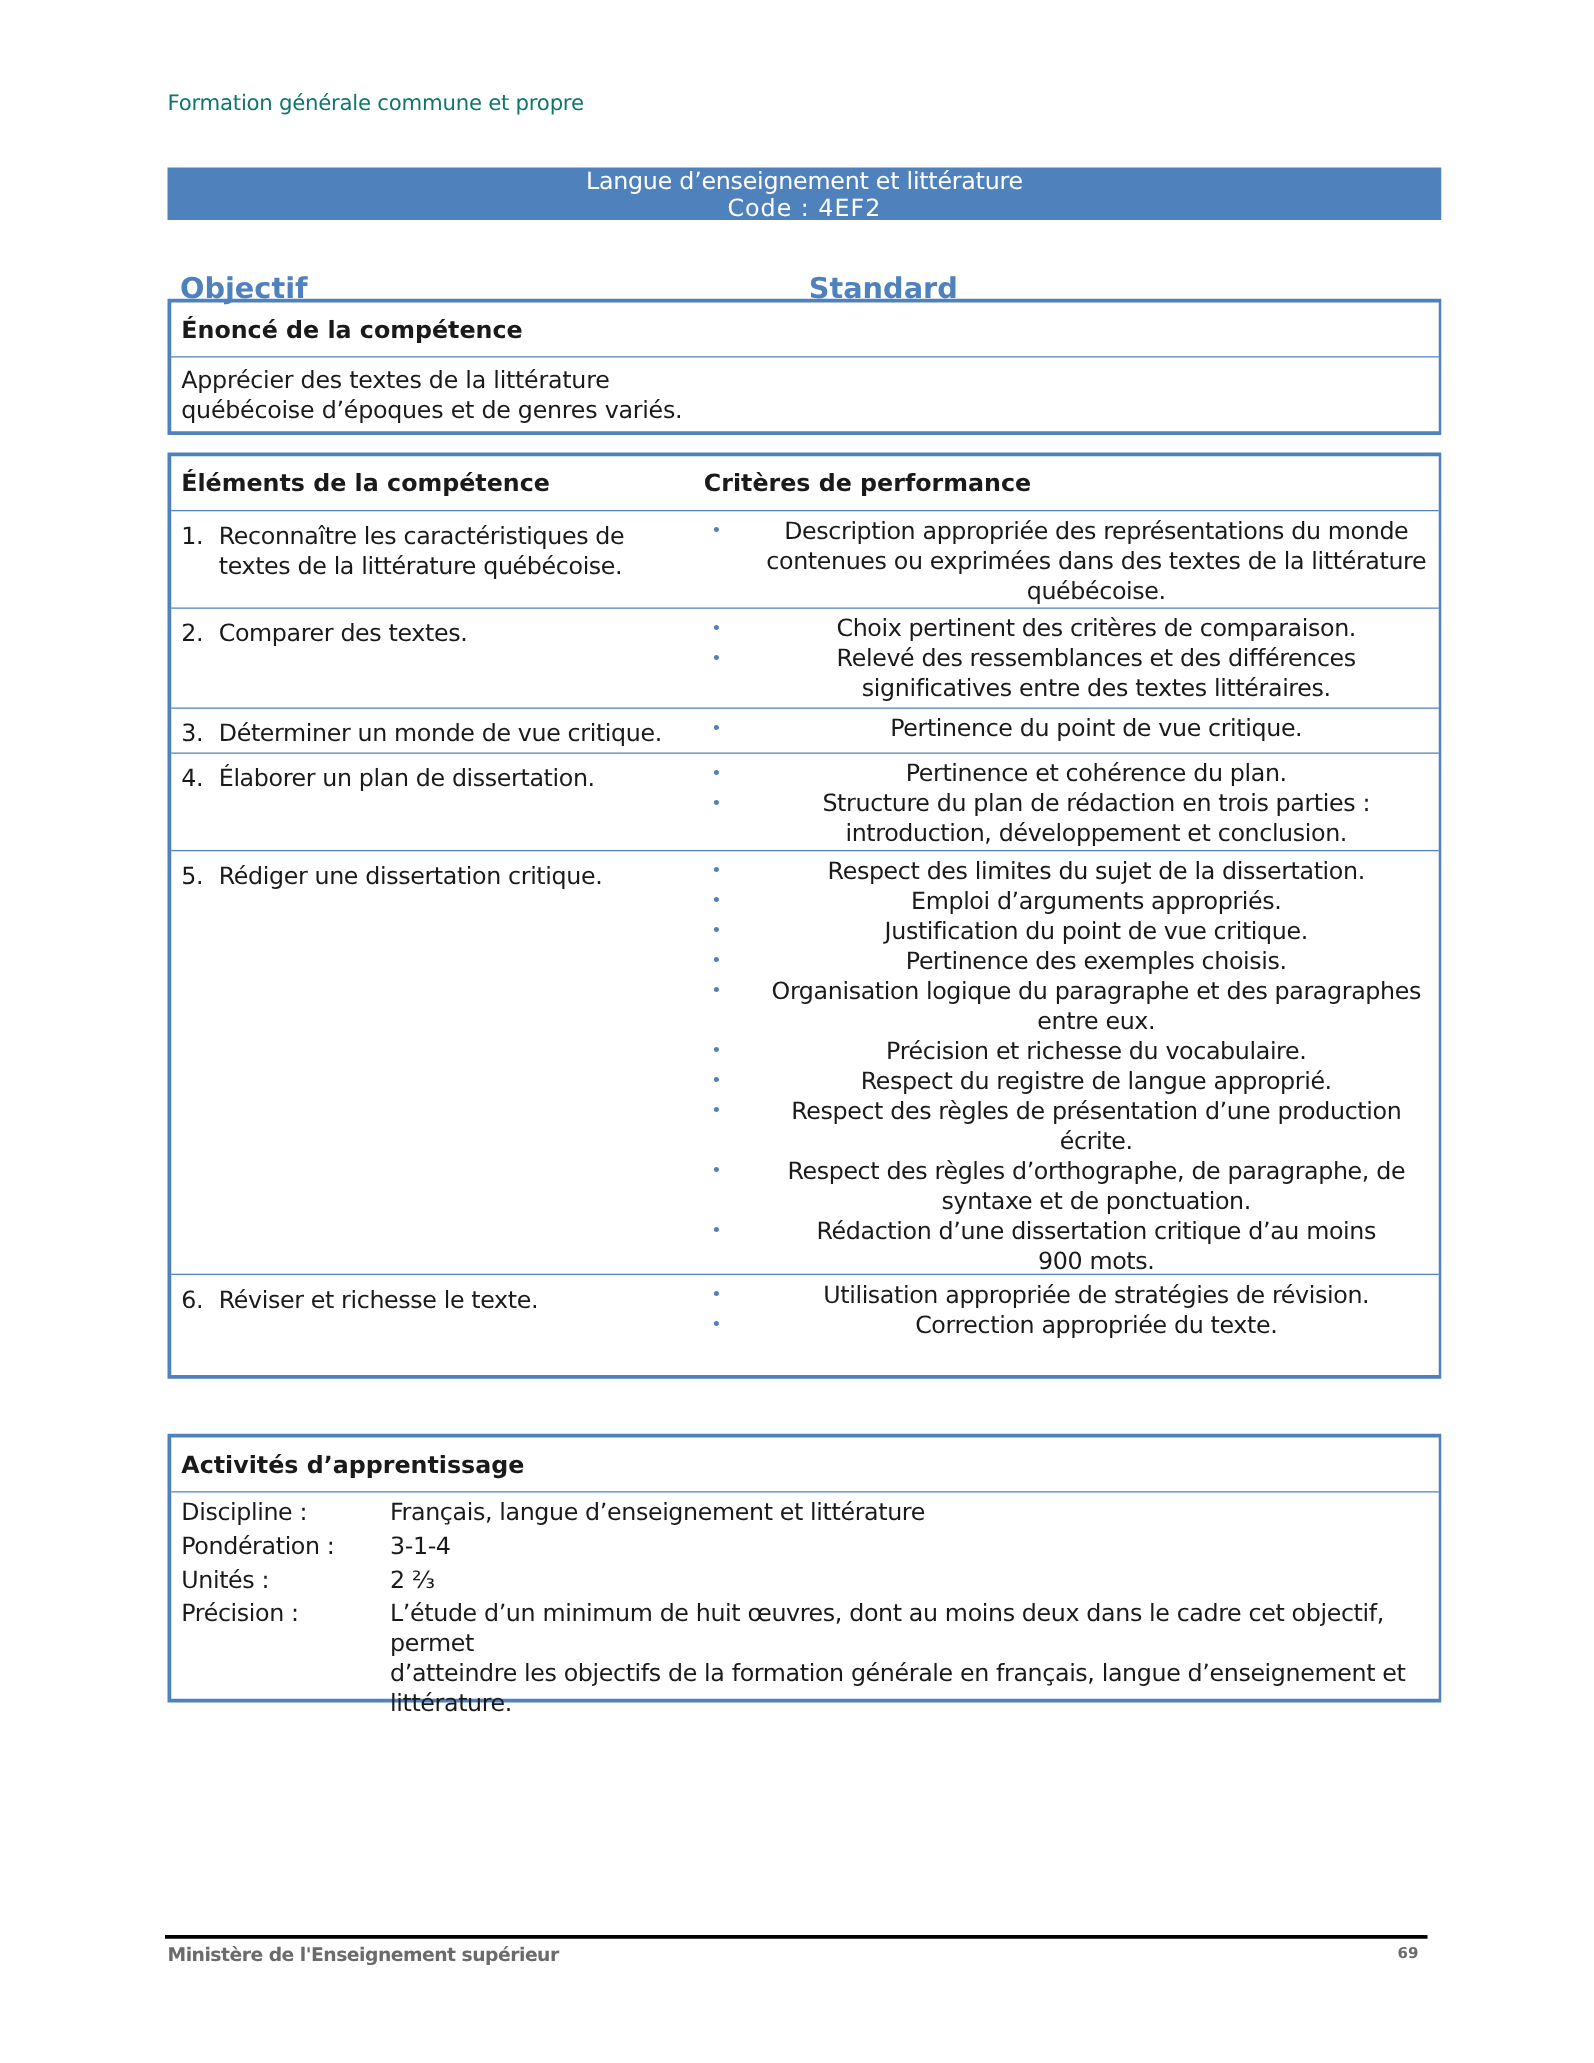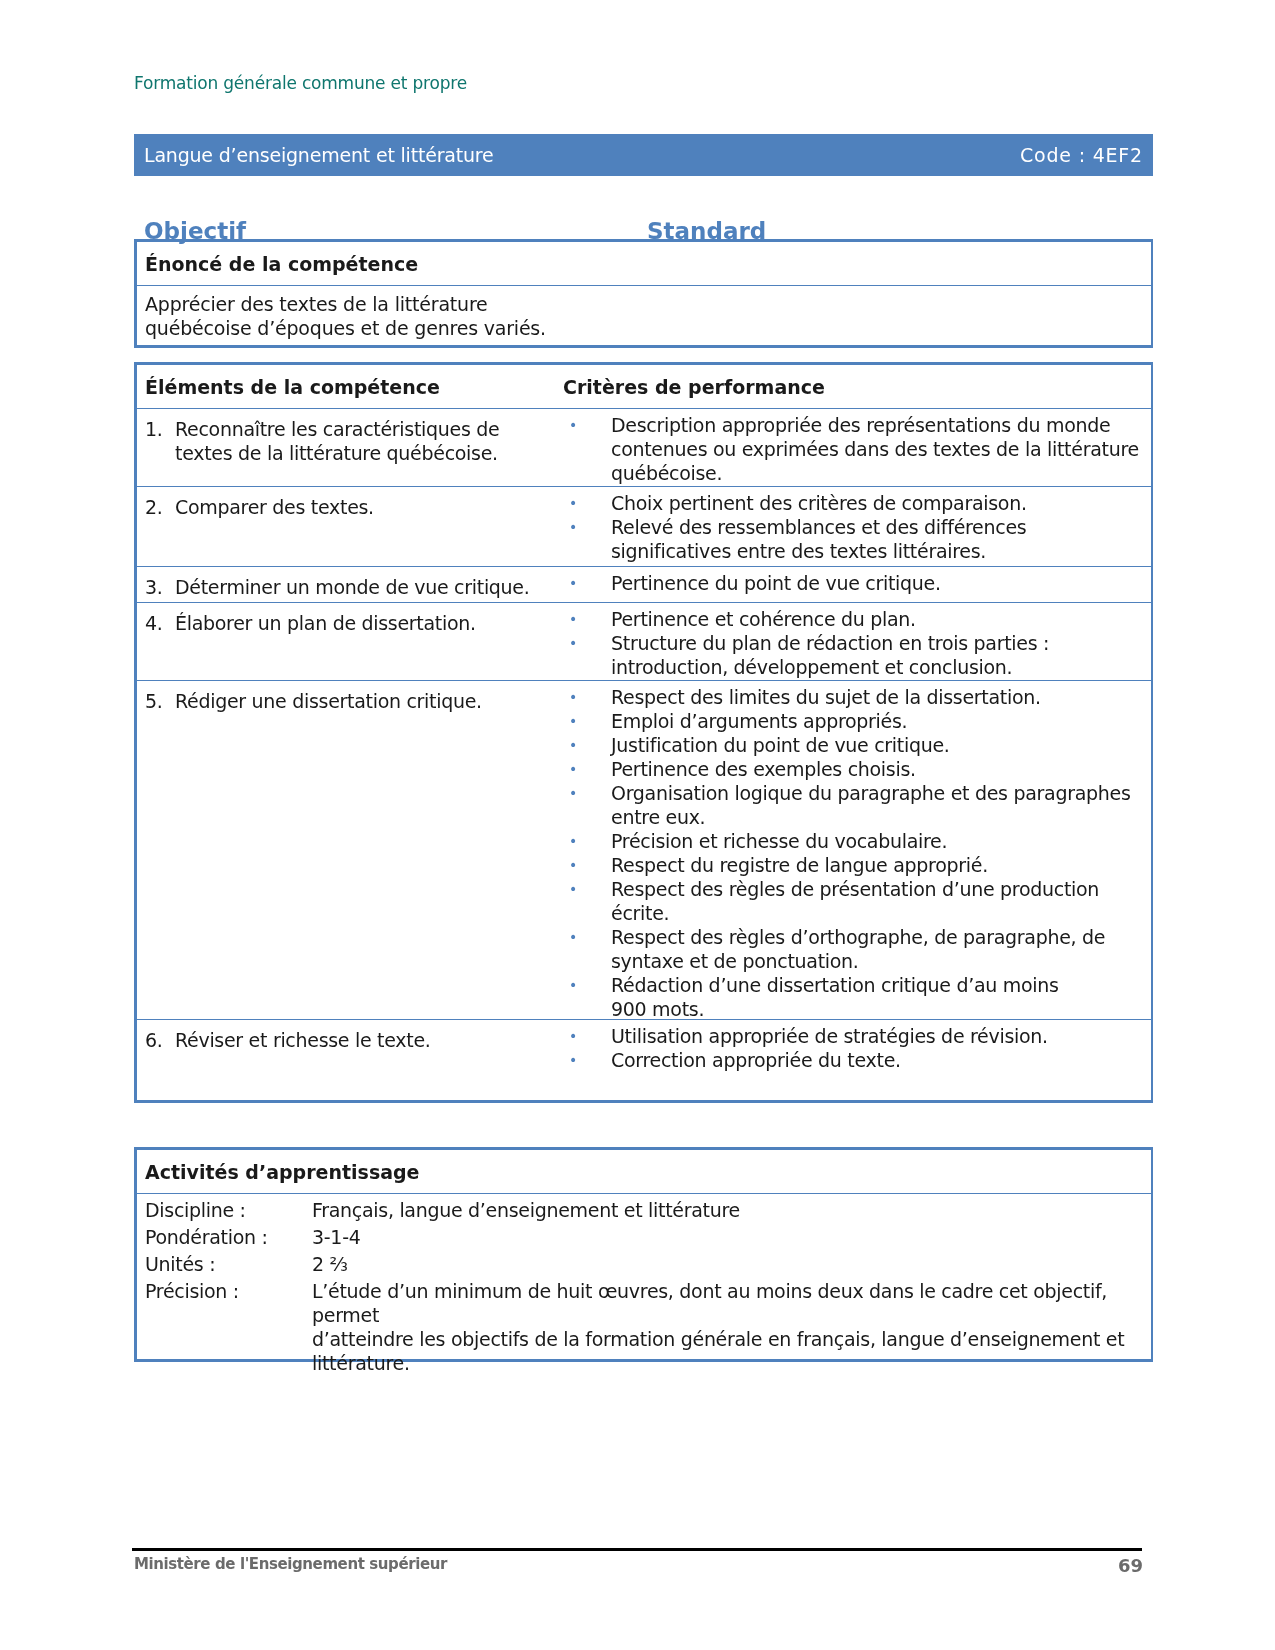--- a/index.html
+++ b/index.html
@@ -1,48 +1,48 @@
 <!DOCTYPE html>
 <html><head>
 <meta charset="utf-8">
 <style>
   html, body { margin:0; padding:0; background:#ffffff; }
   body { width:1275px; height:1650px; position:relative; font-family:"DejaVu Sans", sans-serif; color:#1a1a1a; overflow:hidden; }
   .running-head { position:absolute; left:134px; top:73px; font-size:17px; color:#0f766e; letter-spacing:-0.2px; }
-  .banner { position:absolute; left:134px; top:134px; width:1019px; height:42px; background:#4f81bd; color:#ffffff; font-size:19px; display:flex; align-items:center; justify-content:space-between; box-sizing:border-box; padding:0 10px; letter-spacing:-0.2px; }
+  .banner { position:absolute; left:134px; top:134px; width:1019px; height:42px; background:#4f81bd; color:#ffffff; font-size:19px; display:flex; align-items:center; justify-content:space-between; box-sizing:border-box; padding:0 10px; letter-spacing:-0.2px;flex-direction:column; }
   .banner .code { letter-spacing:0.8px; }
   .obj-row { position:absolute; left:144px; top:190px; width:1000px; height:34px; font-weight:bold; font-size:23px; color:#4f81bd;margin-top:28px; }
   .obj-row .objectif { position:absolute; left:0; top:0; }
   .obj-row .standard { position:absolute; left:503px; top:0; }
   .box { position:absolute; left:134px; width:1019px; box-sizing:border-box; border:3px solid #4f81bd; border-left-width:3px; border-right-width:2px; }
   .box-head { font-weight:bold; font-size:19px; padding:0 8px; display:flex; align-items:center; border-bottom:1.5px solid #4f81bd; box-sizing:border-box; }
   .enonce { top:239px; height:109px; }
   .enonce .box-head { height:44px; }
   .enonce .body { font-size:19px; line-height:24px; padding:6px 8px 0 8px; letter-spacing:-0.2px; }
   .elements { top:362px; height:741px; }
   .elements .box-head { height:44px; padding:0; }
   .elements .box-head .c1 { width:426px; padding-left:8px; box-sizing:border-box; }
   .elements .box-head .c2 { padding-left:0; }
   .erow { display:flex; border-bottom:1.5px solid #4f81bd; box-sizing:border-box; font-size:19px; line-height:24px; letter-spacing:-0.3px; }
   .erow:last-child { border-bottom:none; }
   .erow .el { width:426px; padding:8px 8px 0 8px; box-sizing:border-box; display:flex; }
   .erow .el .num { width:30px; flex:none; }
   .erow .crit { flex:1; padding:4px 8px 4px 0; box-sizing:border-box; }
   .crit-item { display:flex; }
   .crit-item .bullet { width:48px; flex:none; color:#4f81bd; font-size:14px; padding-left:6px; box-sizing:border-box; }
-  .crit-item .txt { flex:1; }
+  .crit-item .txt { flex:1;text-align:center; }
   .activites { top:1147px; height:215px; }
   .activites .box-head { height:44px; }
   .act-body { padding:4px 8px 0 8px; font-size:19px; line-height:25px; letter-spacing:-0.3px; }
   .act-row { display:flex; margin-bottom:2px;gap:33px; }
   .act-row .lbl { width:134px; flex:none; }
   .act-row .val { flex:1; line-height:24px; }
   .footer-line { position:absolute; left:132px; top:1548px; width:1010px; height:3px; background:#000; }
   .footer-left { position:absolute; left:134px; top:1555px; font-size:15px; font-weight:bold; color:#6b6b6b; letter-spacing:-0.4px; }
-  .footer-right { position:absolute; left:1118px; top:1555px; font-size:18px; font-weight:bold; color:#6b6b6b; }
+  .footer-right { position:absolute; left:1118px; top:1555px; font-size:12px; font-weight:bold; color:#6b6b6b; }
 </style>
 </head>
 <body>
 
 <div class="running-head">Formation générale commune et propre</div>
 
 <div class="banner">
   <span>Langue d’enseignement et littérature</span>
   <span class="code">Code : 4EF2</span>
 </div>

